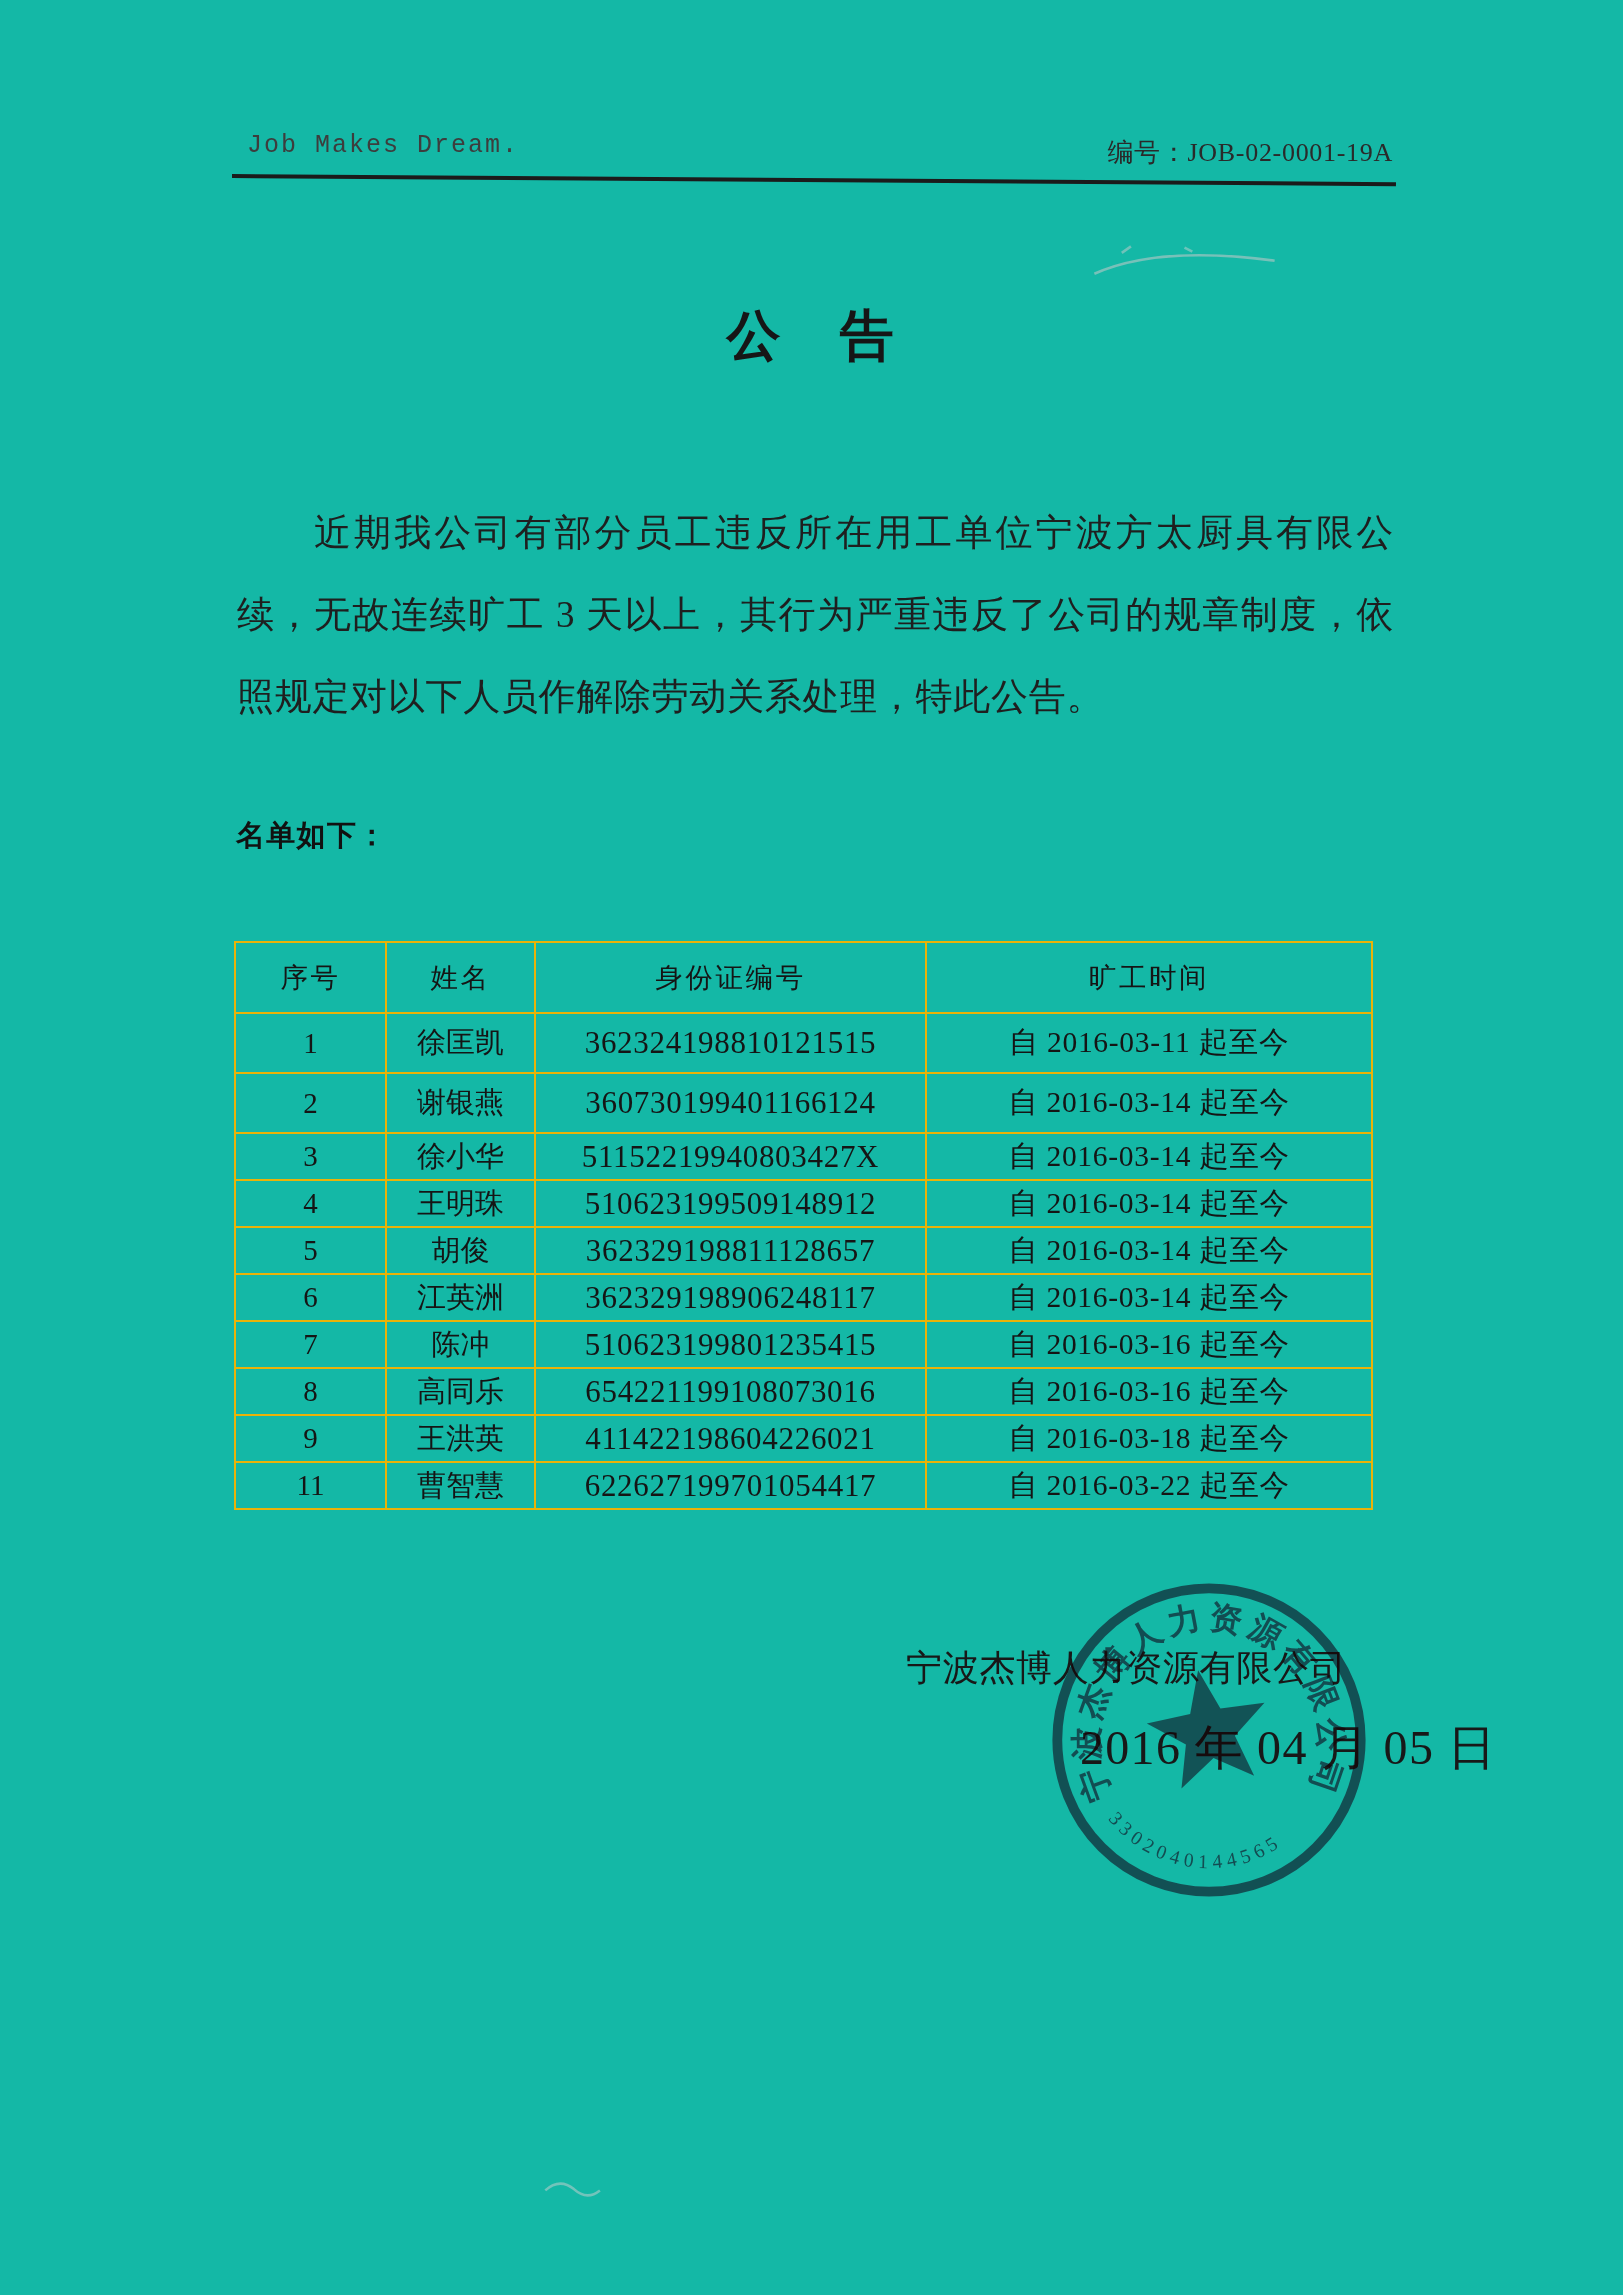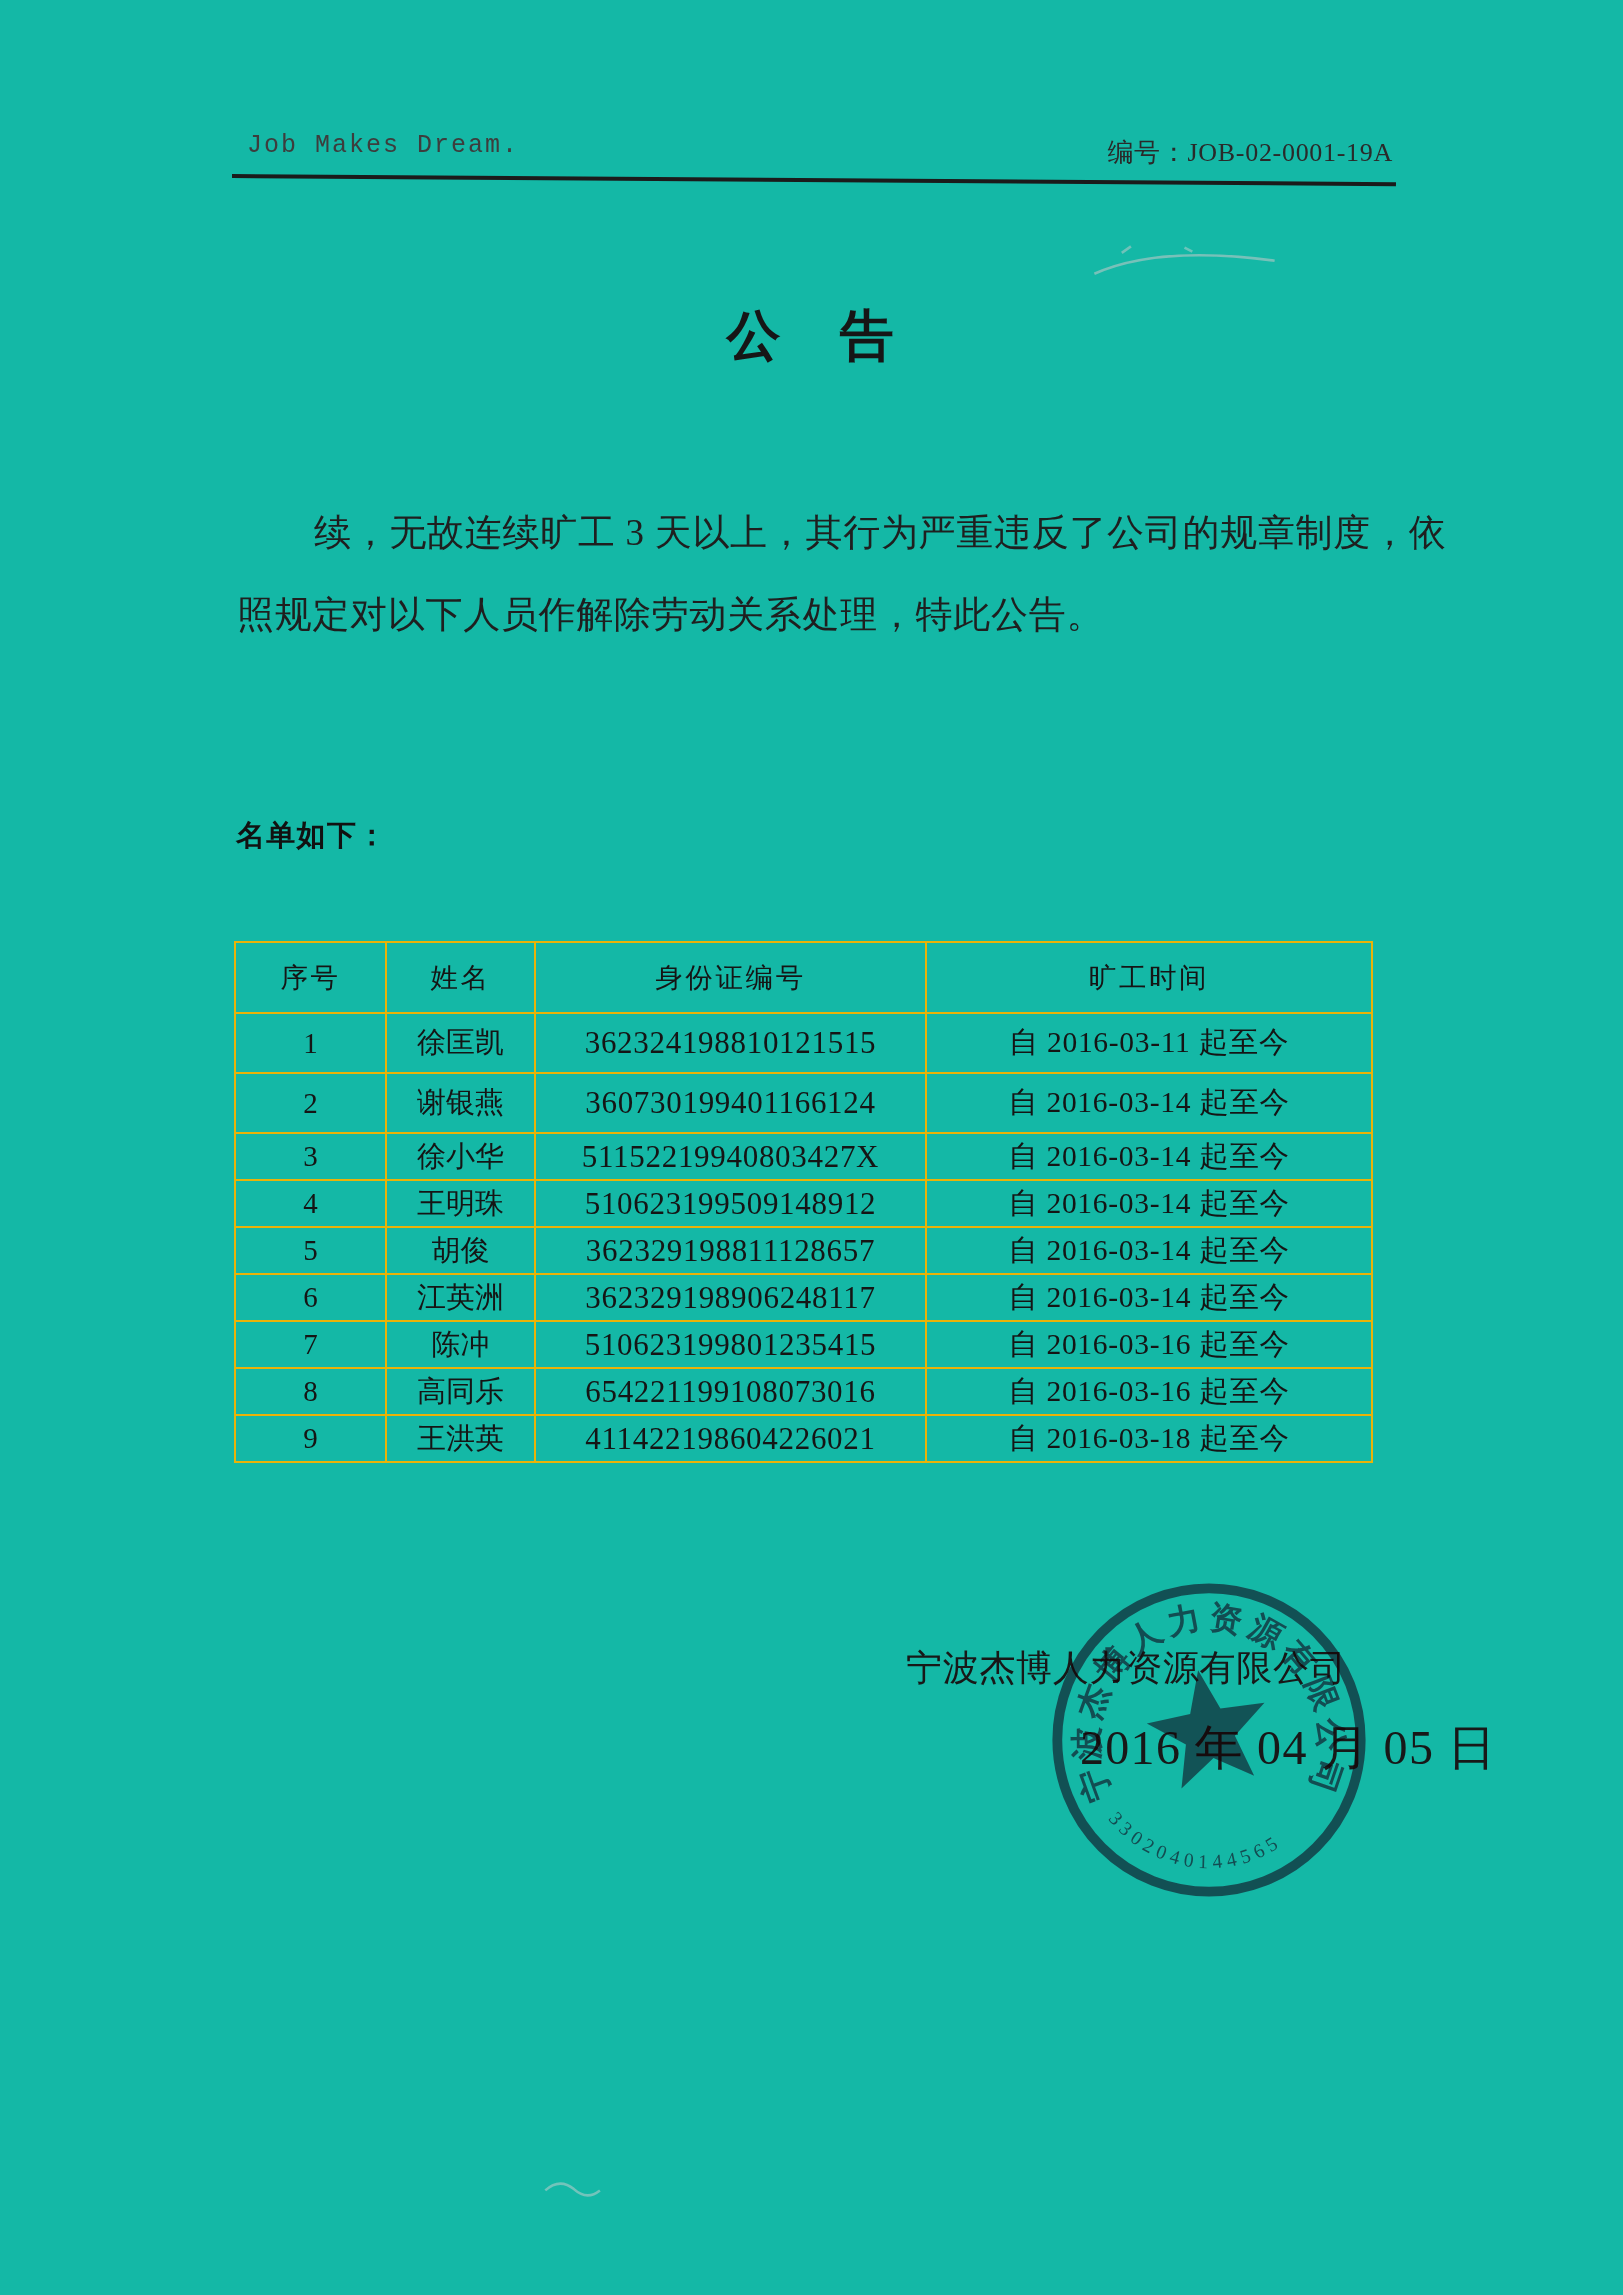--- a/index.html
+++ b/index.html
@@ -86,20 +86,21 @@
 
   <svg class="artifact-top" width="209" height="79" viewBox="0 0 320 120">
     <path d="M22 62 Q120 18 298 42" stroke="#c9c9c9" stroke-width="4" fill="none" opacity="0.55"></path>
     <path d="M64 30 l14 -10" stroke="#cccccc" stroke-width="4" fill="none" opacity="0.5"></path>
     <path d="M160 22 l12 6" stroke="#d2d2d2" stroke-width="4" fill="none" opacity="0.45"></path>
   </svg>
 
   <div class="title">公　告</div>
 
   <div class="paragraph">
+    <div class="para-line">近期我公司有部分员工违反所在用工单位宁波方太厨具有限公</div>
     <div class="para-line">续，无故连续旷工 3 天以上，其行为严重违反了公司的规章制度，依</div>
     <div class="para-line">照规定对以下人员作解除劳动关系处理，特此公告。</div>
   </div>
   <div class="list-label">名单如下：</div>
 
   <table class="notice">
     <colgroup>
       <col style="width:151px">
         <col style="width:149px">
         <col style="width:391px">
@@ -160,20 +161,26 @@
           <td class="col0">8</td>
           <td class="col1">高同乐</td>
           <td class="col2">654221199108073016</td>
           <td class="col3">自 2016-03-16 起至今</td>
         </tr>
         <tr>
           <td class="col0">9</td>
           <td class="col1">王洪英</td>
           <td class="col2">411422198604226021</td>
           <td class="col3">自 2016-03-18 起至今</td>
+        </tr>
+        <tr>
+          <td class="col0">11</td>
+          <td class="col1">曹智慧</td>
+          <td class="col2">622627199701054417</td>
+          <td class="col3">自 2016-03-22 起至今</td>
         </tr>
       </tbody>
   </table>
 
   <div class="sign-company">宁波杰博人力资源有限公司</div>
   <div class="sign-date">2016 年 04 月 05 日</div>
 
   <svg class="stamp" viewBox="-260 -260 520 520" width="340" height="340">
     <defs>
       <path id="arcTop" d="M -147.2 85 A 170 170 0 1 1 147.2 85" fill="none"></path>

